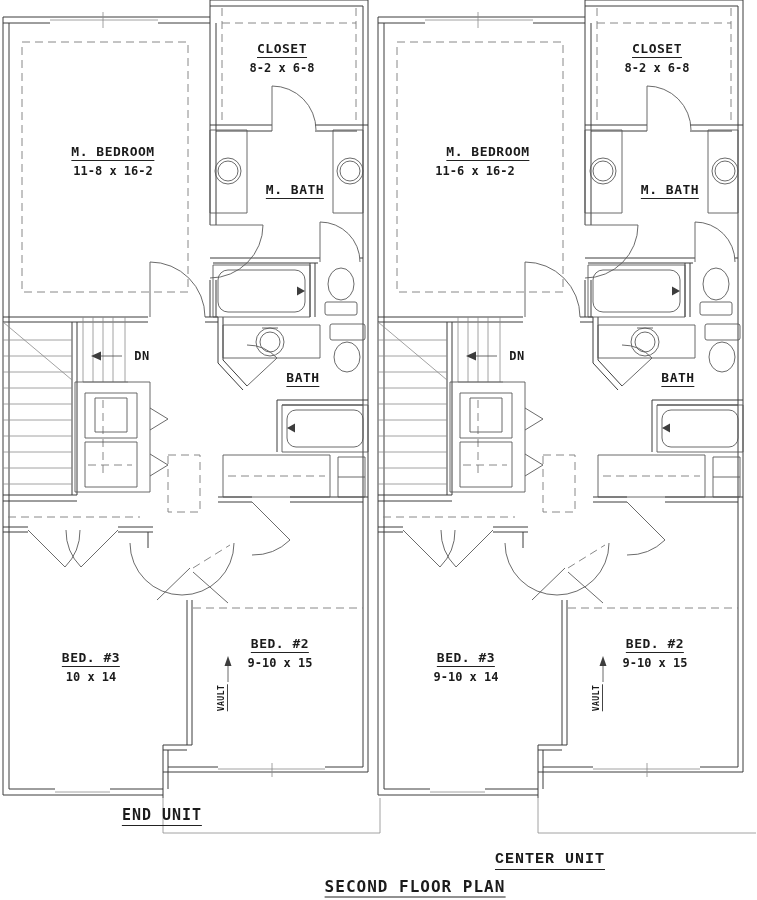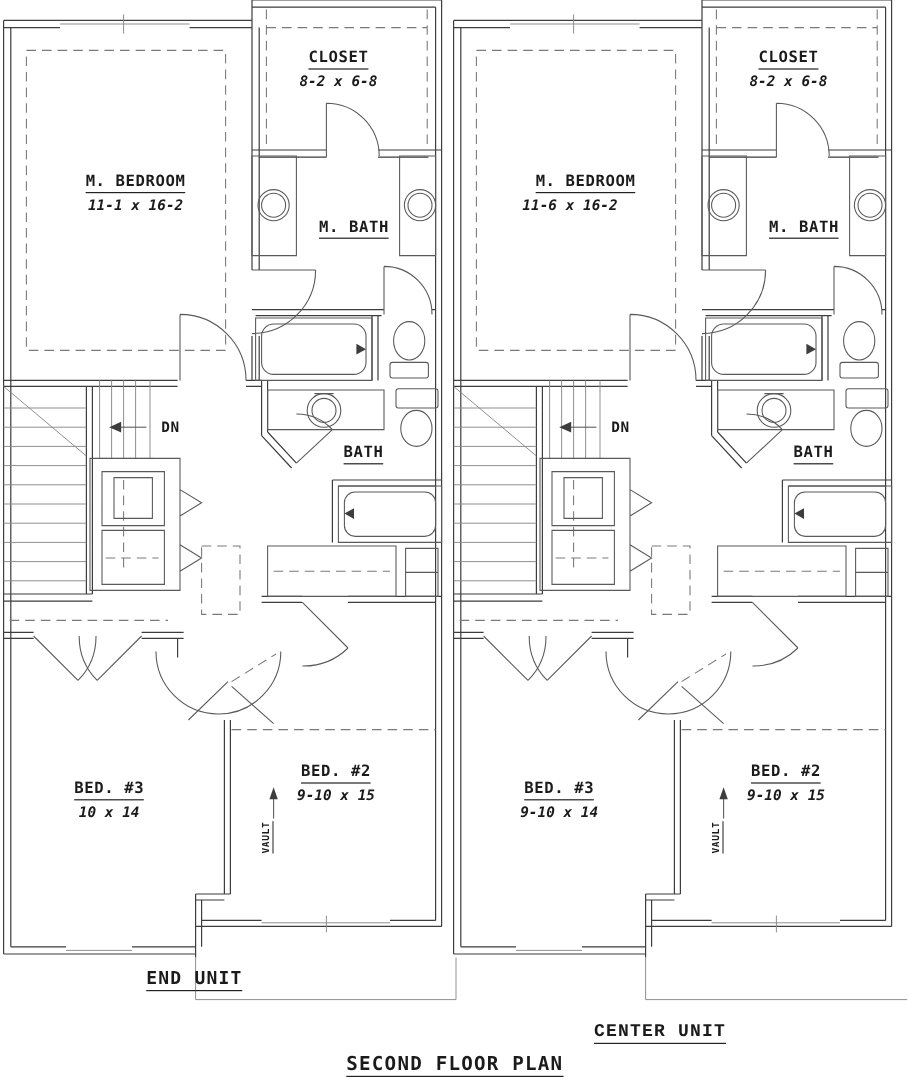--- a/index.html
+++ b/index.html
@@ -8,29 +8,29 @@
     font-family:"DejaVu Sans Mono","Liberation Mono",monospace;
     overflow:hidden;
   }
   #linework{position:absolute;left:0;top:0;}
   .lbl{
     position:absolute;transform:translate(-50%,-50%);
     color:#1b1b1b;white-space:nowrap;text-align:center;
     font-weight:bold;letter-spacing:0.5px;line-height:1;
   }
   .room-title{font-size:13px;border-bottom:1.6px solid #222;padding-bottom:2px;}
-  .room-dims{font-size:12px;font-weight:bold;letter-spacing:0px;font-style:italic;}
+  .room-dims{font-size:12px;font-weight:bold;letter-spacing:0px;}
   .small-note{font-size:12px;}
   .vault{
     font-size:8px;letter-spacing:0.5px;
     transform:translate(-50%,-50%) rotate(-90deg);
     border-bottom:1px solid #444;padding-bottom:1px;
   }
   .unit-name{font-size:15px;letter-spacing:1px;border-bottom:1.6px solid #222;padding-bottom:2px;}
-  .plan-title{font-size:16px;letter-spacing:1px;border-bottom:1.8px solid #222;padding-bottom:2px;}
+  .plan-title{font-size:16px;letter-spacing:1px;border-bottom:1.8px solid #222;padding-bottom:2px;margin-left:36px;}
   
   .w{stroke:#3d3d3d;stroke-width:1;fill:none;}
   .t{stroke:#8a8a8a;stroke-width:0.8;fill:none;}
   .f{stroke:#5a5a5a;stroke-width:0.9;fill:none;}
   .dd{stroke:#7a7a7a;stroke-width:0.9;fill:none;stroke-dasharray:8 5;}
   .arr{fill:#3d3d3d;stroke:none;}
 </style>
 </head>
 <body>
 
@@ -151,21 +151,21 @@
     <use href="#unit" xlink:href="#unit" x="0" y="0"></use>
     <use href="#unit" xlink:href="#unit" x="375" y="0"></use>
 
     <path class="t" d="M163,798 V833 H380 V798"></path>
     <path class="t" d="M538,798 V833 H756"></path>
   </svg>
 
   <div class="lbl room-title" style="left:282px;top:50px;">CLOSET</div>
   <div class="lbl room-dims" style="left:282px;top:68px;">8-2 x 6-8</div>
   <div class="lbl room-title" style="left:113px;top:153px;">M. BEDROOM</div>
-  <div class="lbl room-dims" style="left:113px;top:171px;">11-1 x 16-2</div>
+  <div class="lbl room-dims" style="left:113px;top:171px;">11-8 x 16-2</div>
   <div class="lbl room-title" style="left:295px;top:191px;">M. BATH</div>
   <div class="lbl small-note" style="left:142px;top:356px;">DN</div>
   <div class="lbl room-title" style="left:303px;top:379px;">BATH</div>
   <div class="lbl room-title" style="left:91px;top:659px;">BED. #3</div>
   <div class="lbl room-dims" style="left:91px;top:677px;text-align:right;">10 x 14</div>
   <div class="lbl room-title" style="left:280px;top:645px;">BED. #2</div>
   <div class="lbl room-dims" style="left:280px;top:663px;">9-10 x 15</div>
   <div class="lbl vault" style="left:223px;top:698px;">VAULT</div>
   <div class="lbl unit-name" style="left:162px;top:817px;">END UNIT</div>
 

